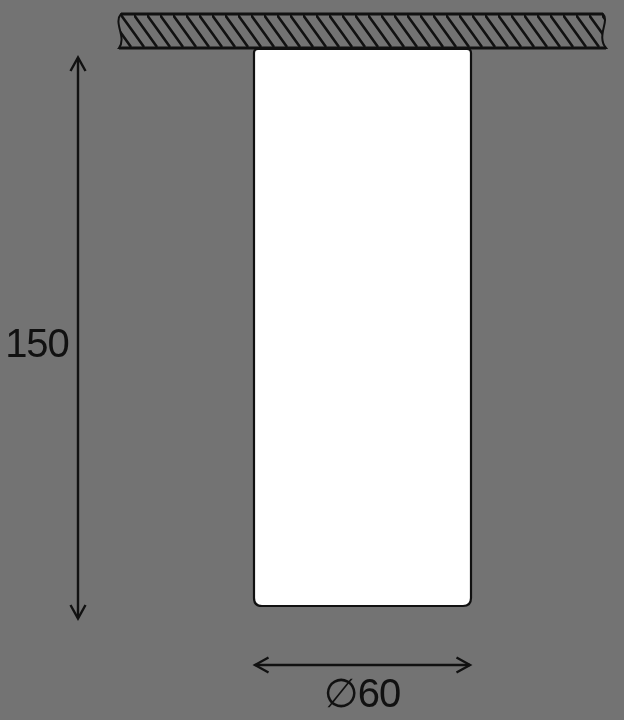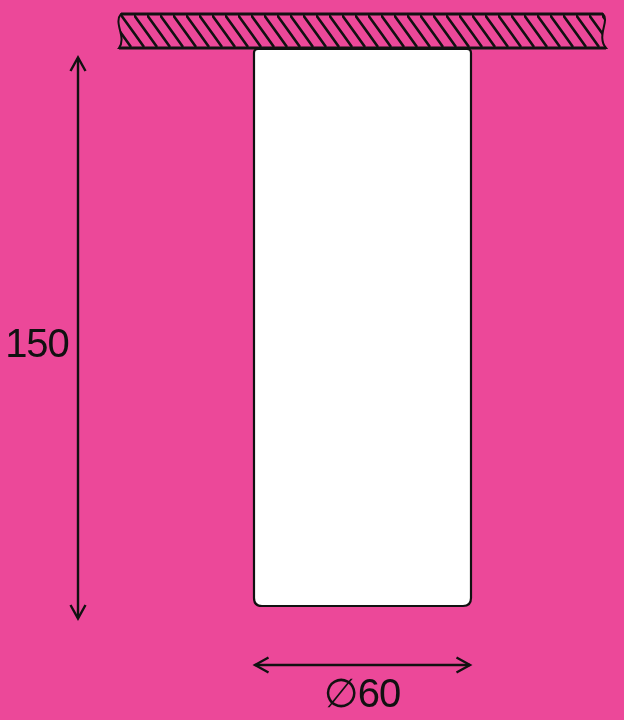--- a/index.html
+++ b/index.html
@@ -4,21 +4,21 @@
 <style>
   html, body {
     margin: 0;
     padding: 0;
     background: #ffffff;
   }
   .stage {
     position: relative;
     width: 624px;
     height: 720px;
-    background: #ec4899;
+    background: #737373;
     overflow: hidden;
     font-family: "Liberation Sans", "DejaVu Sans", sans-serif;
   }
   .stage svg {
     position: absolute;
     left: 0;
     top: 0;
     display: block;
   }
   .dim-label {

